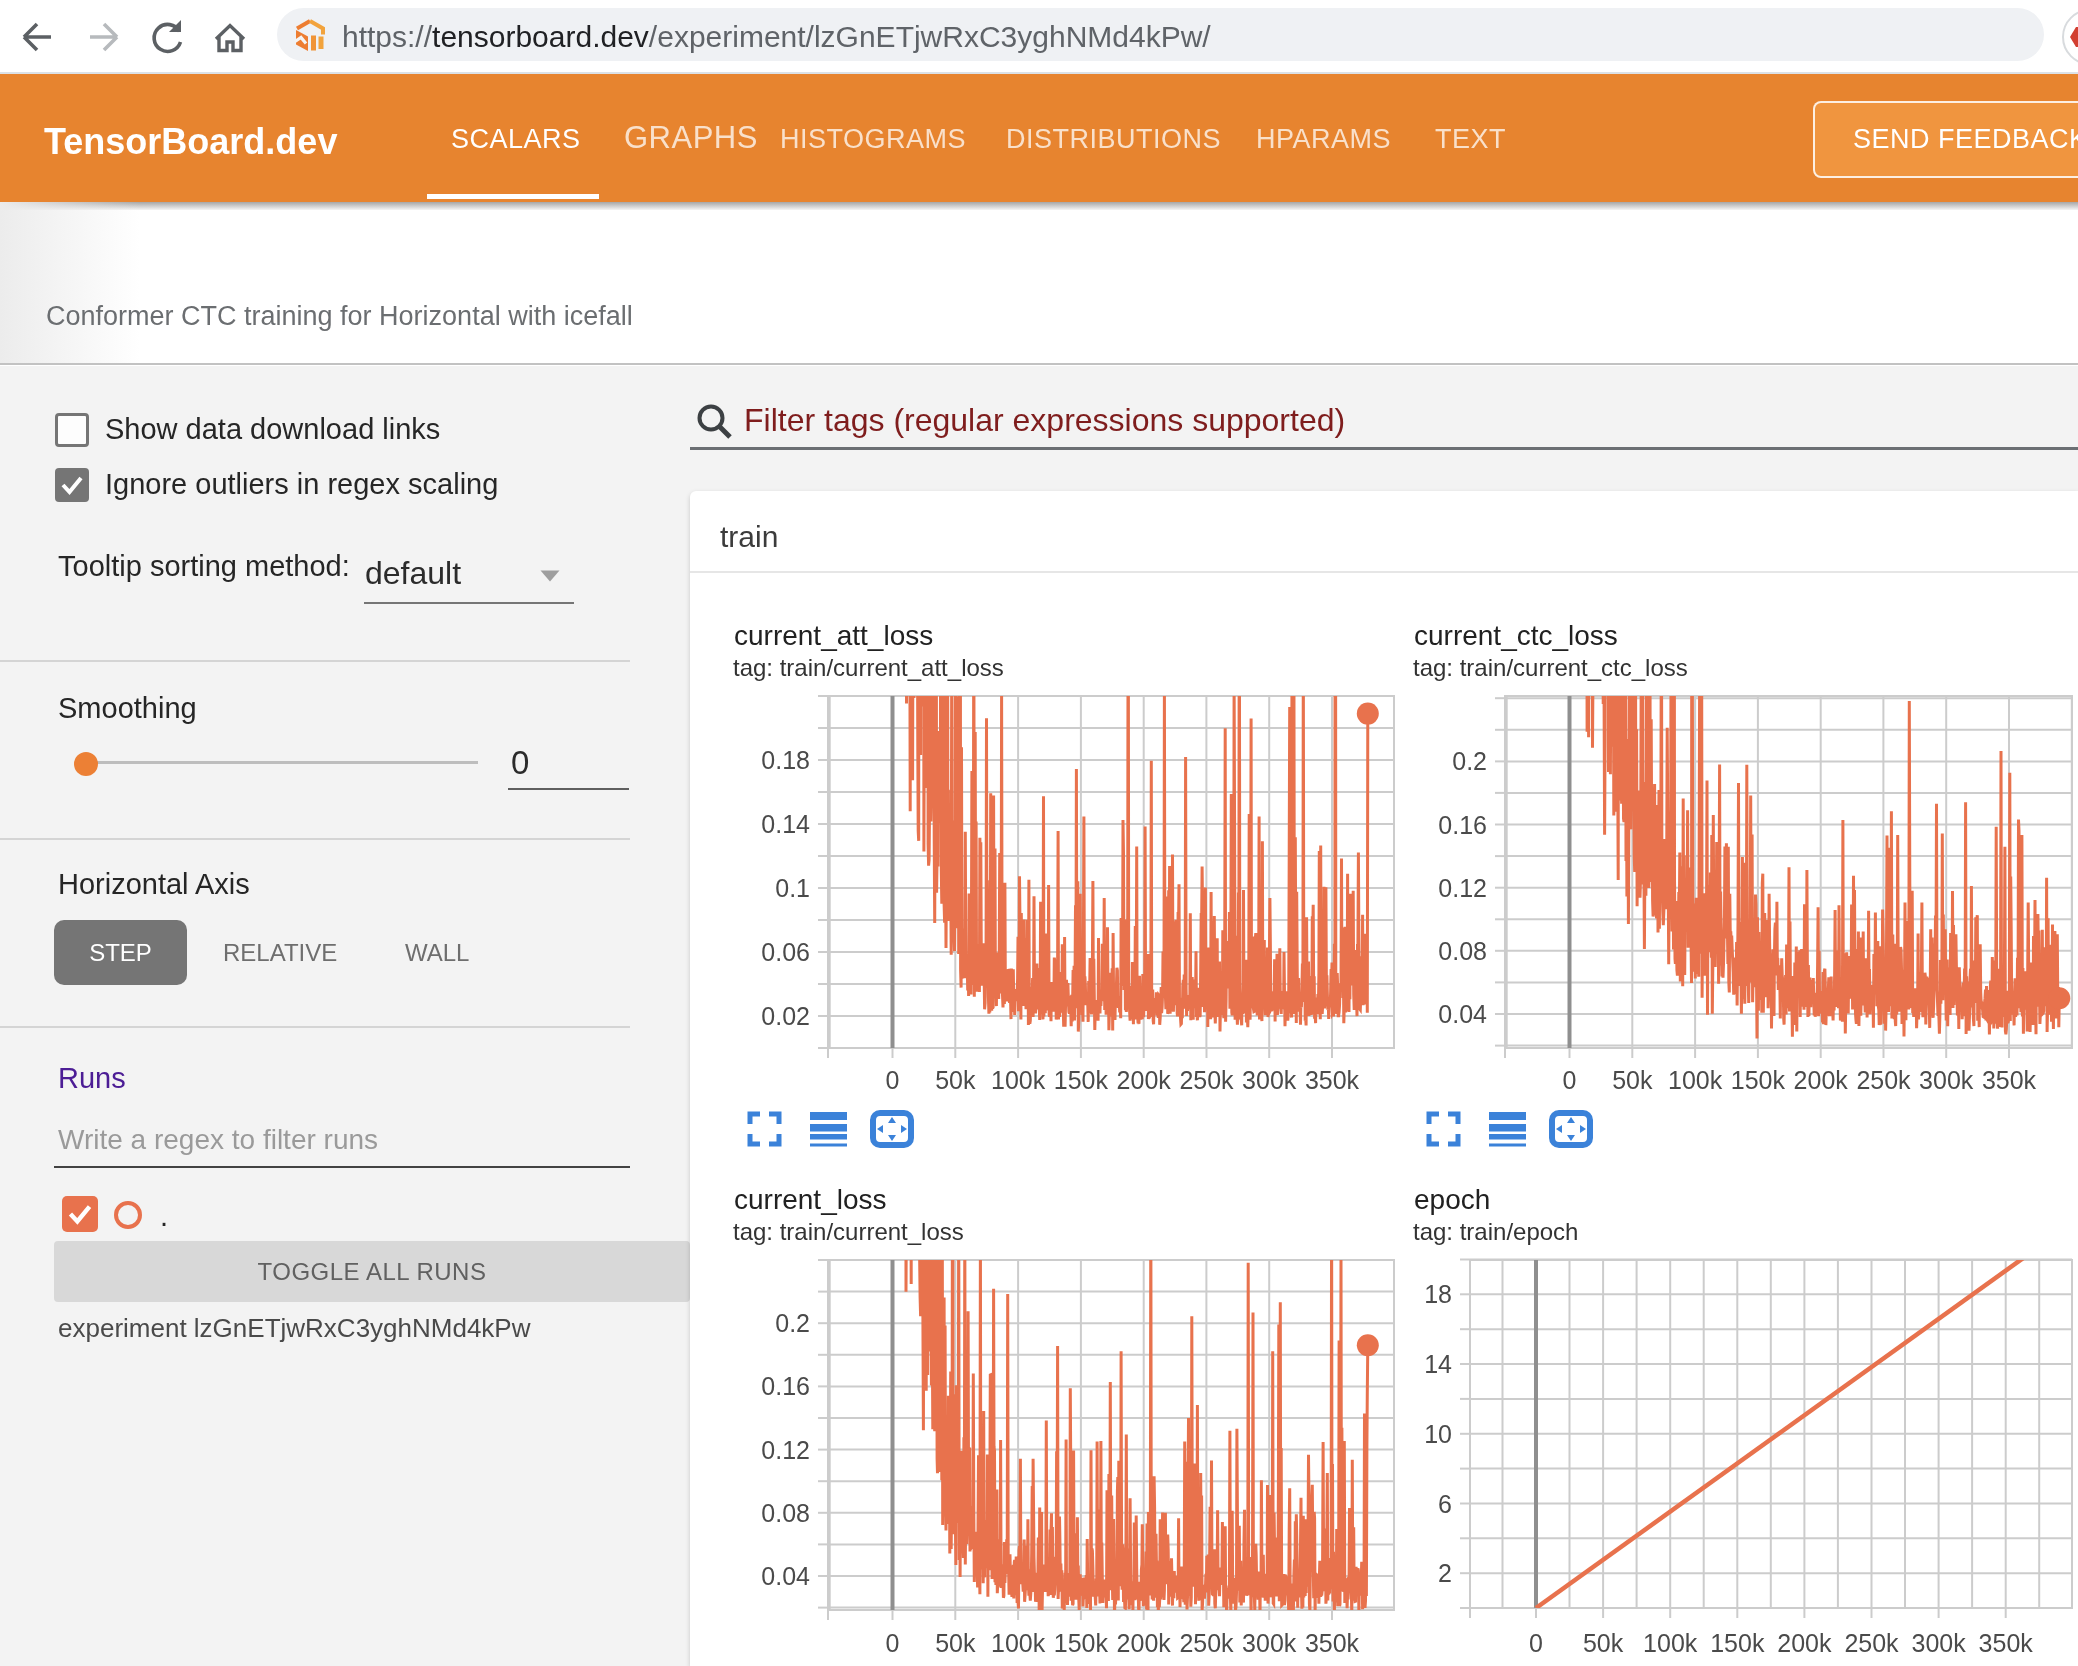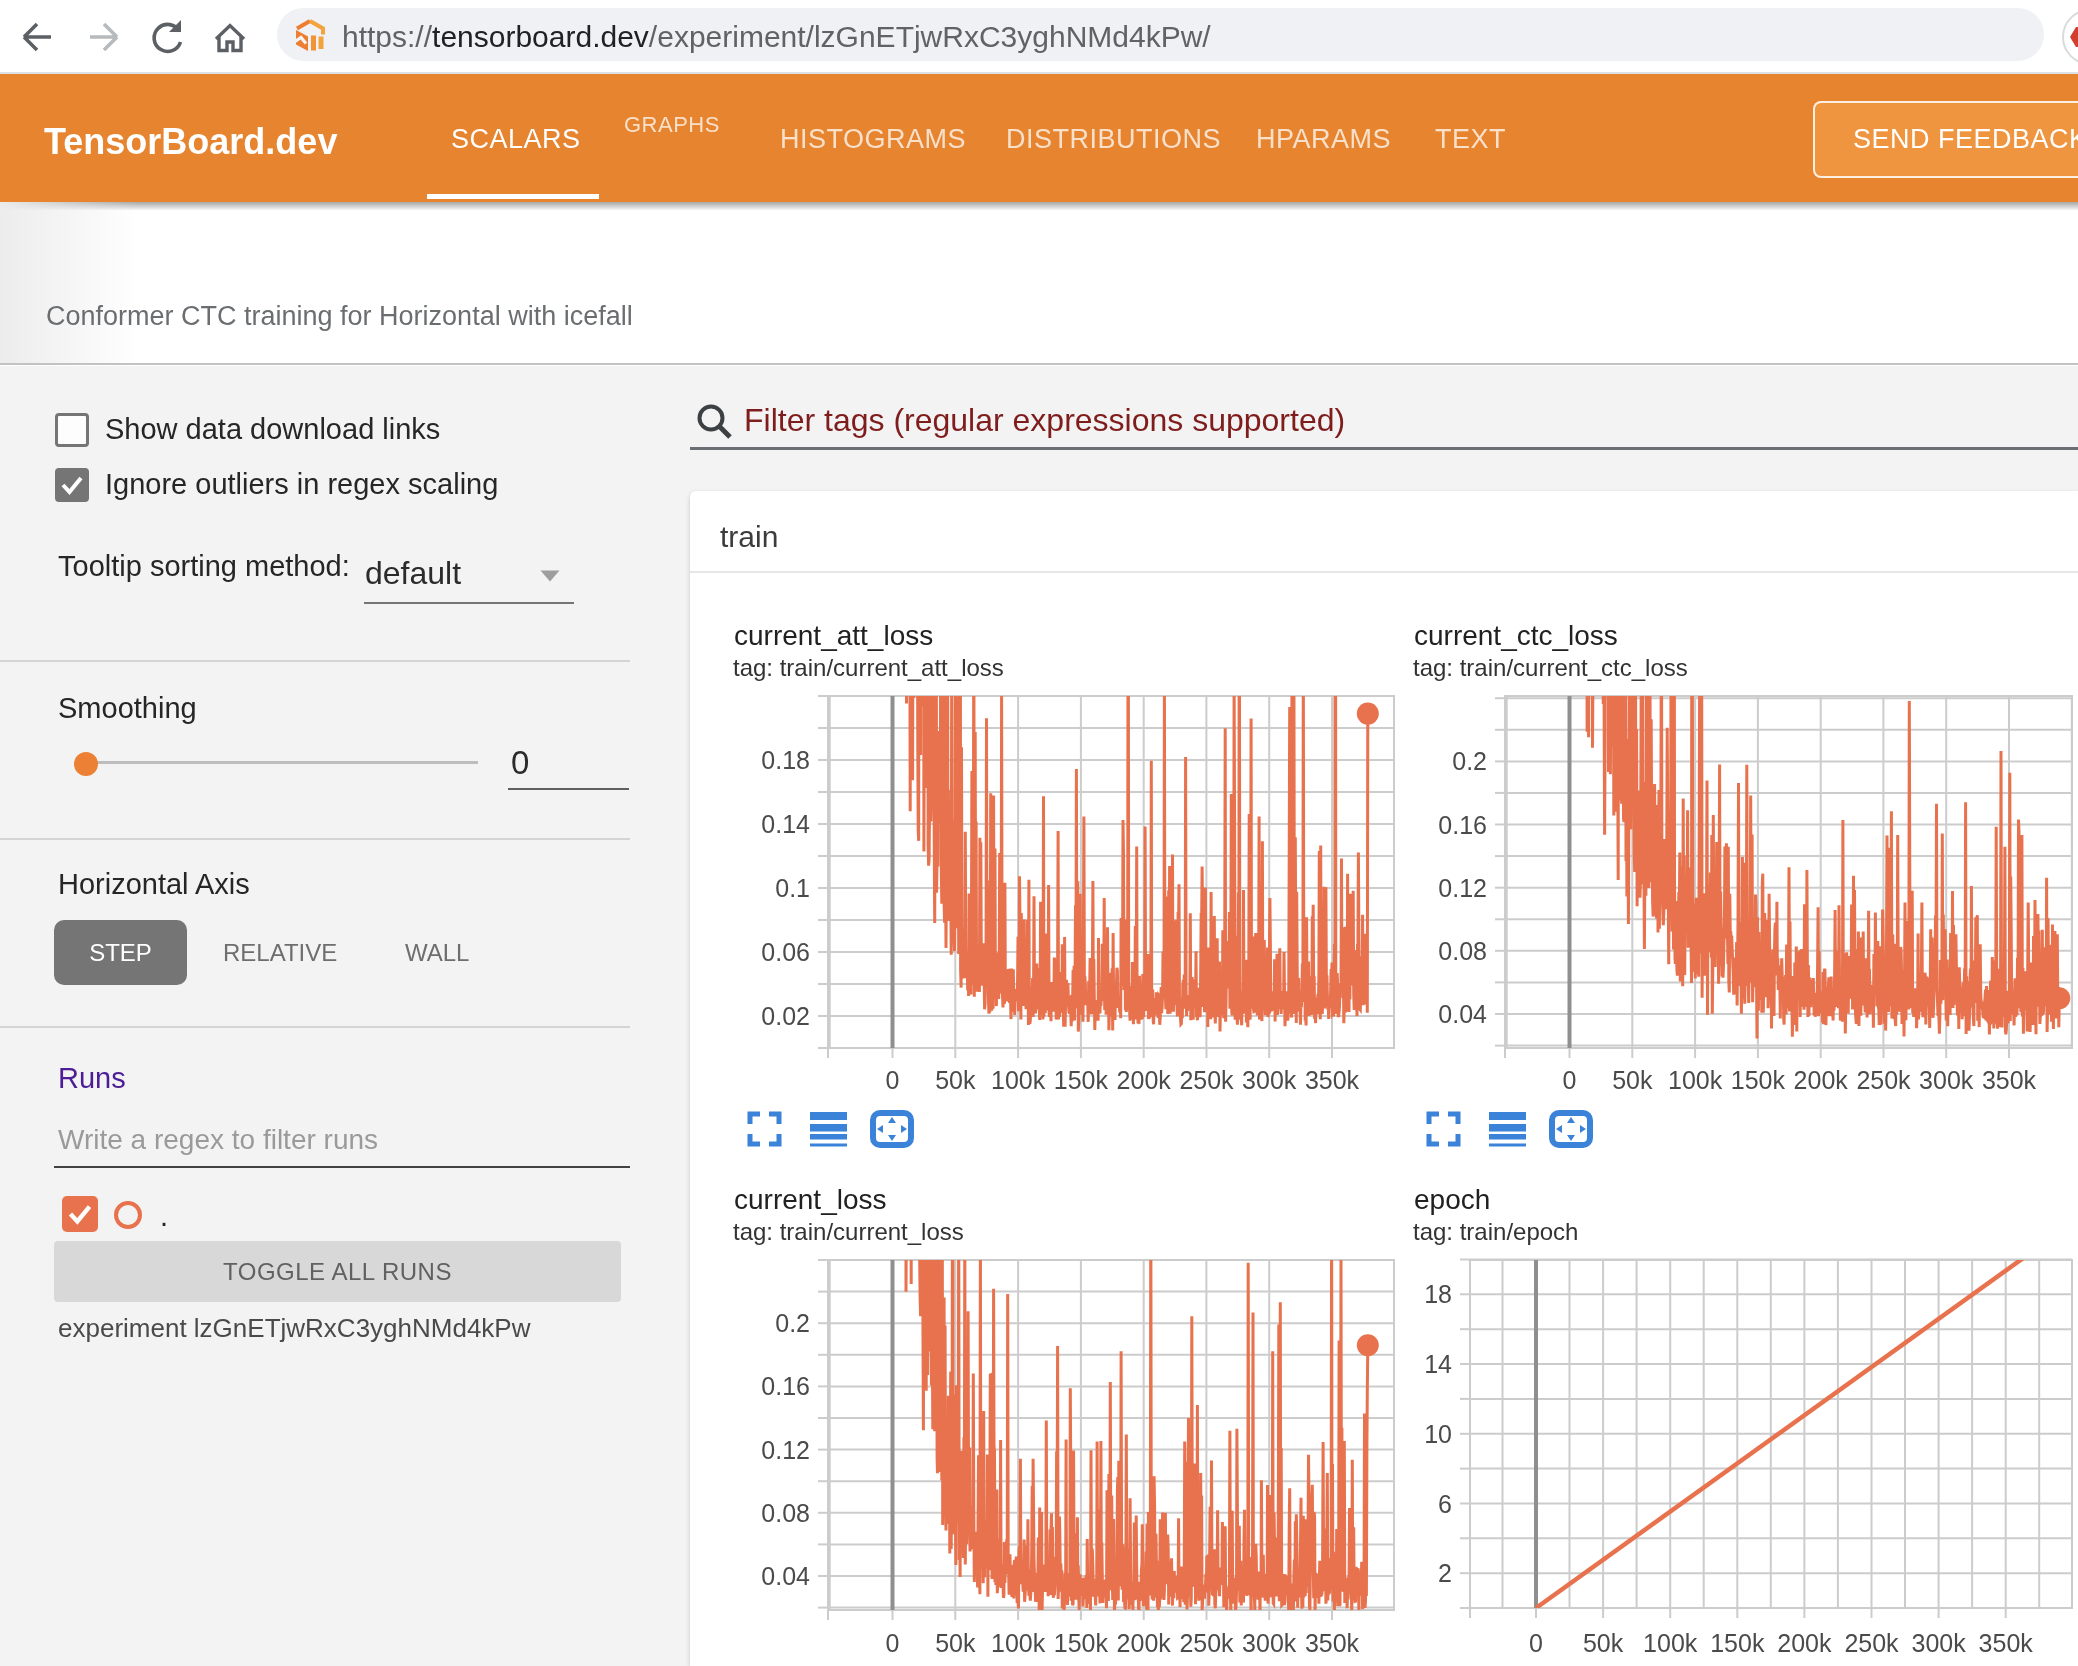--- a/index.html
+++ b/index.html
@@ -28,21 +28,21 @@
     <path d="M14,18 L26,18 L32,28 L26,38 L14,38 L8,28 Z" fill="#d23f31"></path>
   </svg>
 
 <div class="abs" style="left:0;top:72px;width:2078px;height:2px;background:#dce1e6"></div>
 
 <div class="abs" style="left:0;top:74px;width:2078px;height:128px;background:#e7842f"></div>
 <div class="abs" style="left:0;top:202px;width:2078px;height:9px;background:linear-gradient(#a6a6a6,rgba(255,255,255,0))"></div>
 <div class="abs" style="left:44px;top:121px;font-size:36px;font-weight:700;color:#ffffff">TensorBoard.dev</div>
 <div class="abs" style="left:451px;top:124px;font-size:27px;color:#ffffff;letter-spacing:.5px">SCALARS</div>
 <div class="abs" style="left:427px;top:194px;width:172px;height:5px;background:#ffffff"></div>
-<div class="abs" style="left:624px;top:112px;font-size:22px;color:rgba(255,255,255,.75);letter-spacing:.5px">GRAPHS</div>
+<div class="abs" style="left:624px;top:120px;font-size:31px;color:rgba(255,255,255,.75);letter-spacing:.5px">GRAPHS</div>
 <div class="abs" style="left:780px;top:124px;font-size:27px;color:rgba(255,255,255,.75);letter-spacing:.5px">HISTOGRAMS</div>
 <div class="abs" style="left:1006px;top:124px;font-size:27px;color:rgba(255,255,255,.75);letter-spacing:.5px">DISTRIBUTIONS</div>
 <div class="abs" style="left:1256px;top:124px;font-size:27px;color:rgba(255,255,255,.75);letter-spacing:.5px">HPARAMS</div>
 <div class="abs" style="left:1435px;top:124px;font-size:27px;color:rgba(255,255,255,.75);letter-spacing:.5px">TEXT</div>
 <div class="abs" style="left:1813px;top:101px;width:300px;height:77px;background:#f0953f;border:2px solid rgba(255,255,255,.85);border-radius:8px;color:#fff;font-size:27px;letter-spacing:.5px;line-height:73px;padding-left:38px">SEND FEEDBACK</div>
 
 <div class="abs" style="left:0;top:210px;width:2078px;height:153px;background:#fff"></div>
 <div class="abs" style="left:0;top:202px;width:2078px;height:161px;background:linear-gradient(90deg,#ececec,rgba(255,255,255,0) 140px)"></div>
 <div class="abs" style="left:46px;top:301px;font-size:27px;color:#6b6e71">Conformer CTC training for Horizontal with icefall</div>
 <div class="abs" style="left:0;top:363px;width:2078px;height:2px;background:#c2c2c2"></div>
@@ -82,21 +82,21 @@
 
 <div class="abs" style="left:58px;top:1062px;font-size:29px;color:#4c1d95">Runs</div>
 <div class="abs" style="left:58px;top:1124px;font-size:28px;color:#9a9a9a">Write a regex to filter runs</div>
 <div class="abs" style="left:54px;top:1166px;width:576px;height:2px;background:#424242"></div>
 <div class="abs" style="left:62px;top:1196px;width:36px;height:36px;background:#e8724d;border-radius:5px"></div>
 <svg class="abs" style="left:62px;top:1196px" width="36" height="36" viewBox="0 0 34 34">
     <path d="M8,17 L14.5,24 L26,10" stroke="#fff" stroke-width="4.2" fill="none"></path>
   </svg>
 <div class="abs" style="left:114px;top:1201px;width:28px;height:28px;border:4px solid #e8724d;border-radius:50%"></div>
 <div class="abs" style="left:160px;top:1200px;font-size:29px;color:#262626">.</div>
-<div class="abs" style="left:54px;top:1241px;width:567px;height:61px;background:#d8d8d8;border-radius:4px;color:#616161;font-size:24px;text-align:center;line-height:61px;letter-spacing:.5px">TOGGLE ALL RUNS</div>
+<div class="abs" style="left:54px;top:1241px;width:636px;height:61px;background:#d8d8d8;border-radius:4px;color:#616161;font-size:24px;text-align:center;line-height:61px;letter-spacing:.5px">TOGGLE ALL RUNS</div>
 <div class="abs" style="left:58px;top:1313px;font-size:26px;color:#4a4a4a">experiment lzGnETjwRxC3yghNMd4kPw</div>
 
 <svg class="abs" style="left:693px;top:400px" width="44" height="44" viewBox="0 0 44 44">
     <circle cx="18" cy="18" r="11.5" stroke="#3c4043" stroke-width="4" fill="none"></circle>
     <path d="M26.5,26.5 L37,37" stroke="#3c4043" stroke-width="5"></path>
   </svg>
 <div class="abs" style="left:744px;top:402px;font-size:32px;color:#7f1d1d">Filter tags (regular expressions supported)</div>
 <div class="abs" style="left:690px;top:447px;width:1388px;height:3px;background:#6b6f73"></div>
 
 <div class="abs" style="left:690px;top:491px;width:1388px;height:1175px;background:#ffffff;border-radius:6px 0 0 0;box-shadow:0 2px 5px rgba(0,0,0,.18)"></div>

